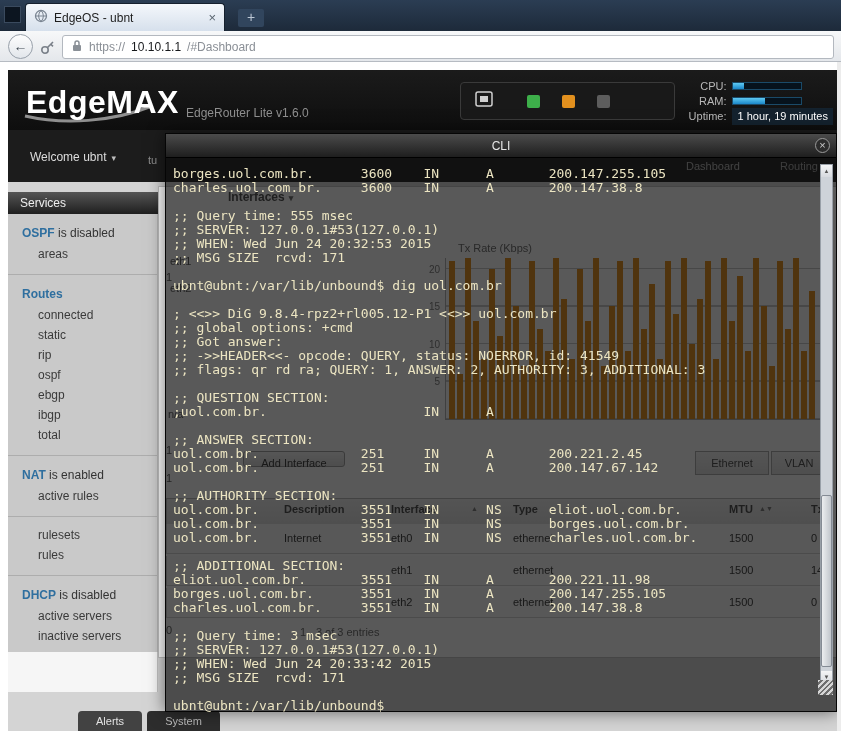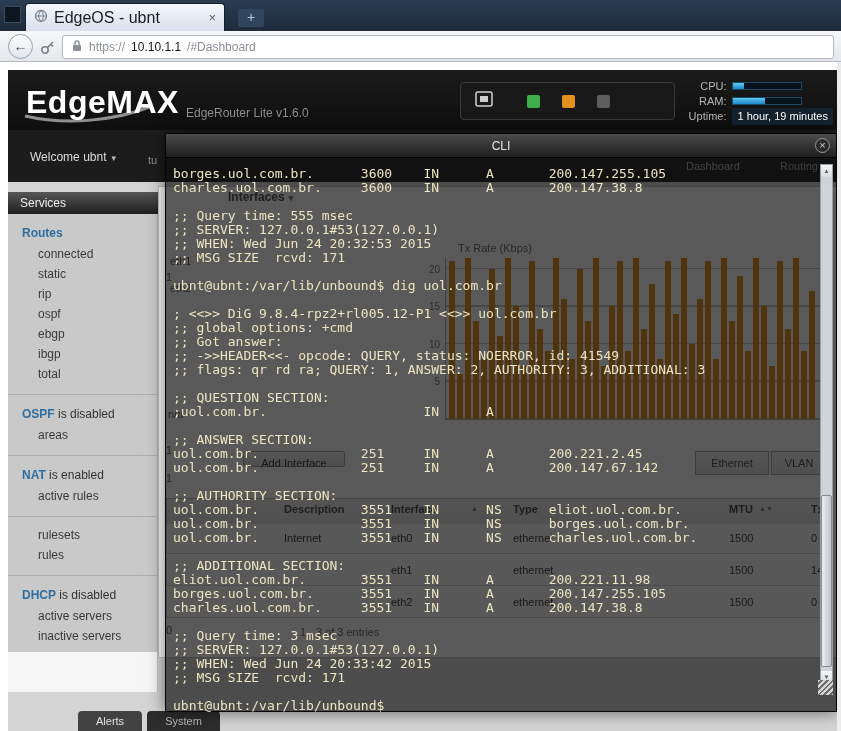--- a/index.html
+++ b/index.html
@@ -10,21 +10,21 @@
   }
 
   
   .titlebar { position:absolute; left:0; top:0; width:841px; height:31px;
     background:linear-gradient(#2b3d53,#1d2a3a); }
   .win-icon { position:absolute; left:4px; top:6px; width:17px; height:17px;
     background:#0c1520; border:1px solid #3a4a5e; }
   .tab { position:absolute; left:25px; top:3px; width:200px; height:28px;
     background:linear-gradient(#f4f7fb,#d6e0ec); border:1px solid #15202d; border-bottom:none;
     border-radius:4px 4px 0 0; display:flex; align-items:center; gap:6px; padding:0 8px; }
-  .tab-title { flex:1; font-size:16px; color:#1d1d1d; white-space:nowrap; overflow:hidden; }
+  .tab-title { flex:1; font-size:12px; color:#1d1d1d; white-space:nowrap; overflow:hidden; }
   .tab-close { color:#5a6570; font-size:13px; line-height:13px; }
   .new-tab { position:absolute; left:238px; top:9px; width:26px; height:18px;
     background:#31455d; border-radius:2px; color:#bcc7d4; font-size:14px;
     text-align:center; line-height:16px; }
 
   .navbar { position:absolute; left:0; top:31px; width:841px; height:31px;
     background:linear-gradient(#f7f8f9,#e4e7eb); border-bottom:1px solid #b6bbc2; }
   .back-btn { position:absolute; left:8px; top:3px; width:25px; height:25px; border-radius:50%;
     background:linear-gradient(#fdfdfd,#e2e6eb); border:1px solid #98a0aa;
     text-align:center; line-height:23px; font-size:14px; color:#3e4750; }
@@ -345,36 +345,36 @@
         <span style="left:644px">0 b</span>
       </div>
       <span class="bg-pagination">1 - 3 of 3 entries</span>
     </div>
 
     <div class="sidebar">
       <div class="services-bar">Services</div>
       <div class="sidebar-body">
 
         <div class="sb-group">
+          <div class="sb-head"><span class="sb-link">OSPF</span><span class="sb-suffix"> is disabled</span></div>
+          <div class="sb-item">areas</div>
+        </div>
+
+        <div class="sb-group">
           <div class="sb-head"><span class="sb-link">Routes</span><span class="sb-suffix"></span></div>
           <div class="sb-item">connected</div>
           <div class="sb-item">static</div>
           <div class="sb-item">rip</div>
           <div class="sb-item">ospf</div>
           <div class="sb-item">ebgp</div>
           <div class="sb-item">ibgp</div>
           <div class="sb-item">total</div>
         </div>
 
         <div class="sb-group">
-          <div class="sb-head"><span class="sb-link">OSPF</span><span class="sb-suffix"> is disabled</span></div>
-          <div class="sb-item">areas</div>
-        </div>
-
-        <div class="sb-group">
           <div class="sb-head"><span class="sb-link">NAT</span><span class="sb-suffix"> is enabled</span></div>
           <div class="sb-item">active rules</div>
         </div>
 
         <div class="sb-group">
           <div class="sb-item">rulesets</div>
           <div class="sb-item">rules</div>
         </div>
 
         <div class="sb-group">

